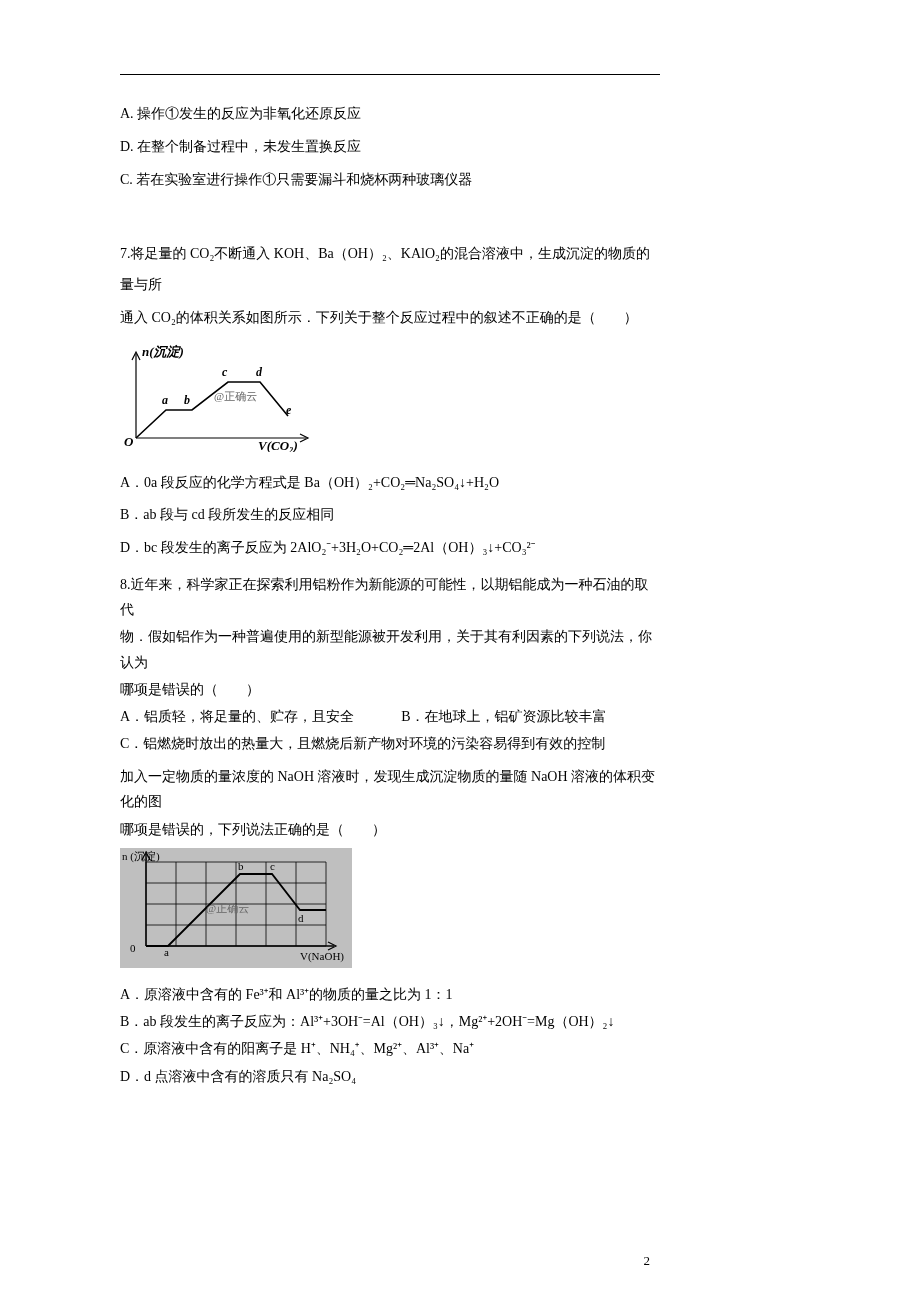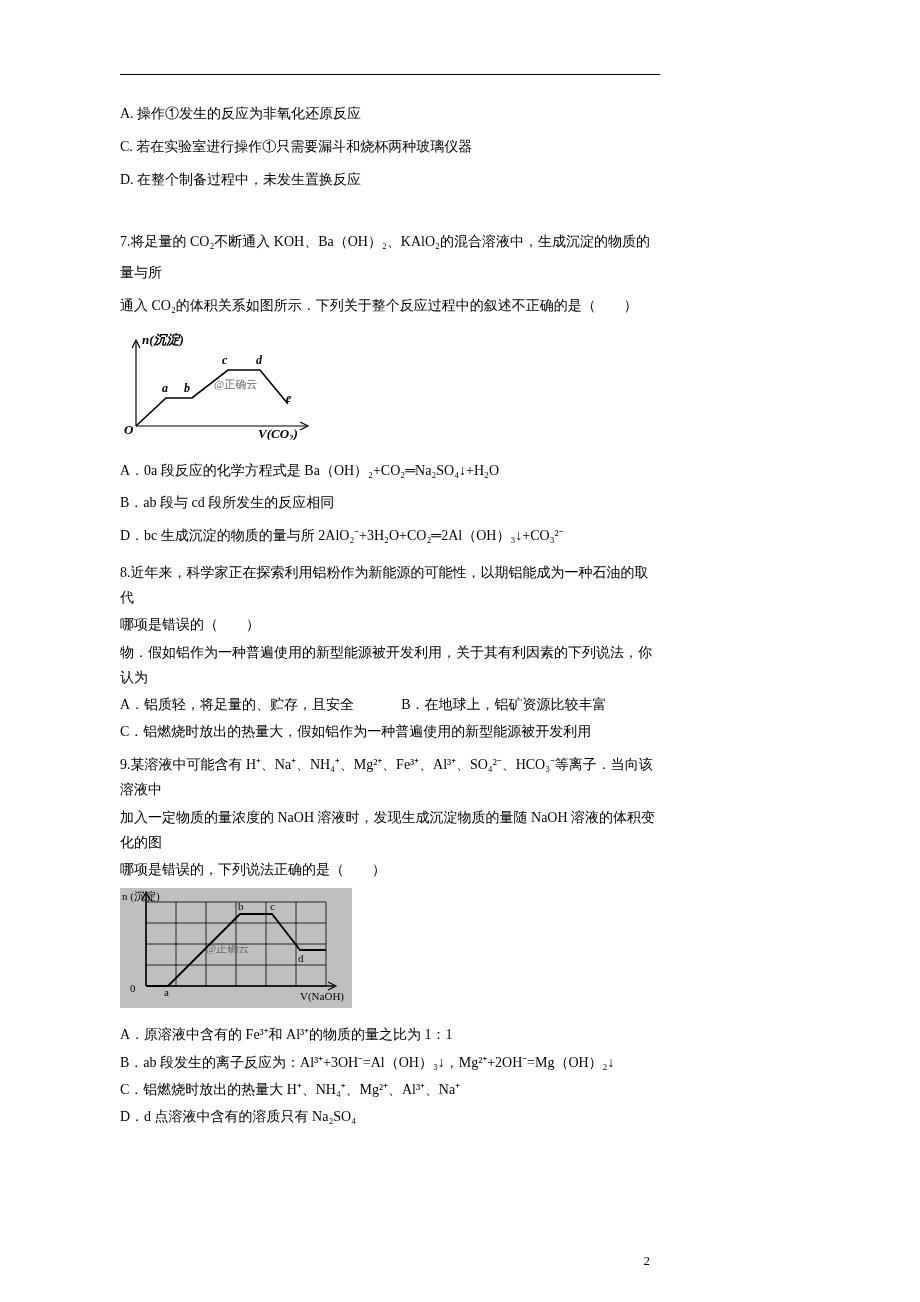--- a/index.html
+++ b/index.html
@@ -22,21 +22,21 @@
     border: none;
     border-top: 1px solid #000;
     margin: 0 0 24px 0;
   }
   .para {
     margin: 0 0 2px 0;
   }
   .block {
     margin-top: 8px;
   }
-  .q7 { margin-top: 32px; }
+  .q7 { margin-top: 44px; }
   .figure {
     margin: 6px 0 4px 0;
     display: inline-block;
   }
   .fig7-label {
     font-style: italic;
     font-family: "SimSun", serif;
     font-weight: bold;
     font-size: 13px;
   }
@@ -73,22 +73,22 @@
   }
   .tight { line-height: 1.8; }
 </style>
 </head>
 <body>
 
 <div class="page">
   <hr class="hr-top">
 
   <p class="para">A. 操作①发生的反应为非氧化还原反应</p>
+  <p class="para">D. 在整个制备过程中，未发生置换反应</p>
   <p class="para">C. 若在实验室进行操作①只需要漏斗和烧杯两种玻璃仪器</p>
-  <p class="para">D. 在整个制备过程中，未发生置换反应</p>
 
   <div class="block q7">
     <p class="para">7.将足量的 CO₂不断通入 KOH、Ba（OH）₂、KAlO₂的混合溶液中，生成沉淀的物质的量与所</p>
     <p class="para">通入 CO₂的体积关系如图所示．下列关于整个反应过程中的叙述不正确的是（　　）</p>
 
     <div class="figure">
       <svg width="210" height="110" viewBox="0 0 210 110">
 
         <line x1="16" y1="12" x2="16" y2="96" stroke="#000" stroke-width="1.2"></line>
         <line x1="16" y1="96" x2="186" y2="96" stroke="#000" stroke-width="1.2"></line>
@@ -110,37 +110,36 @@
         <text x="94" y="58" class="watermark">@正确云</text>
 
         <text x="4" y="104" font-size="13" font-style="italic" font-weight="bold">O</text>
 
         <text x="138" y="108" class="fig7-xaxis">V(CO₂)</text>
       </svg>
     </div>
 
     <p class="para">A．0a 段反应的化学方程式是 Ba（OH）₂+CO₂═Na₂SO₄↓+H₂O</p>
     <p class="para">B．ab 段与 cd 段所发生的反应相同</p>
-    <p class="para">D．bc 生成沉淀的物质的量与所 2AlO₂⁻+3H₂O+CO₂═2Al（OH）₃↓+CO₃²⁻</p>
+    <p class="para">D．bc 段发生的离子反应为 2AlO₂⁻+3H₂O+CO₂═2Al（OH）₃↓+CO₃²⁻</p>
   </div>
 
   <div class="block tight">
     <p class="para">8.近年来，科学家正在探索利用铝粉作为新能源的可能性，以期铝能成为一种石油的取代</p>
+    <p class="para">物．假如铝作为一种普遍使用的新型能源被开发利用，关于其有利因素的下列说法，你认为</p>
     <p class="para">哪项是错误的（　　）</p>
-    <p class="para">物．假如铝作为一种普遍使用的新型能源被开发利用，关于其有利因素的下列说法，你认为</p>
     <p class="para">
       <span>A．铝质轻，将足量的、贮存，且安全</span>
       <span style="display:inline-block; width:40px;"></span>
       <span>B．在地球上，铝矿资源比较丰富</span>
     </p>
-    <p class="para">C．铝燃烧时放出的热量大，假如铝作为一种普遍使用的新型能源被开发利用</p>
+    <p class="para">C．铝燃烧时放出的热量大，且燃烧后新产物对环境的污染容易得到有效的控制</p>
   </div>
 
   <div class="block tight">
-    <p class="para">9.某溶液中可能含有 H⁺、Na⁺、NH₄⁺、Mg²⁺、Fe³⁺、Al³⁺、SO₄²⁻、HCO₃⁻等离子．当向该溶液中</p>
     <p class="para">加入一定物质的量浓度的 NaOH 溶液时，发现生成沉淀物质的量随 NaOH 溶液的体积变化的图</p>
     <p class="para">哪项是错误的，下列说法正确的是（　　）</p>
 
     <div class="fig9">
       <svg width="232" height="120" viewBox="0 0 232 120">
 
         <rect x="26" y="14" width="180" height="84" fill="#bfbfbf" stroke="none"></rect>
 
         <g stroke="#000" stroke-width="0.8">
           <line x1="26" y1="14" x2="26" y2="98"></line>
@@ -173,18 +172,18 @@
         <text x="150" y="22" font-size="11">c</text>
         <text x="178" y="74" font-size="11">d</text>
         <text x="2" y="12" class="fig9-axislabel">n (沉淀)</text>
         <text x="180" y="112" class="fig9-axislabel">V(NaOH)</text>
         <text x="86" y="64" class="watermark">@正确云</text>
       </svg>
     </div>
 
     <p class="para">A．原溶液中含有的 Fe³⁺和 Al³⁺的物质的量之比为 1：1</p>
     <p class="para">B．ab 段发生的离子反应为：Al³⁺+3OH⁻=Al（OH）₃↓，Mg²⁺+2OH⁻=Mg（OH）₂↓</p>
-    <p class="para">C．铝燃烧时放出的热量大 H⁺、NH₄⁺、Mg²⁺、Al³⁺、Na⁺</p>
+    <p class="para">C．原溶液中含有的阳离子是 H⁺、NH₄⁺、Mg²⁺、Al³⁺、Na⁺</p>
     <p class="para">D．d 点溶液中含有的溶质只有 Na₂SO₄</p>
   </div>
 
   <div class="page-num">2</div>
 </div>
 
 </body></html>

